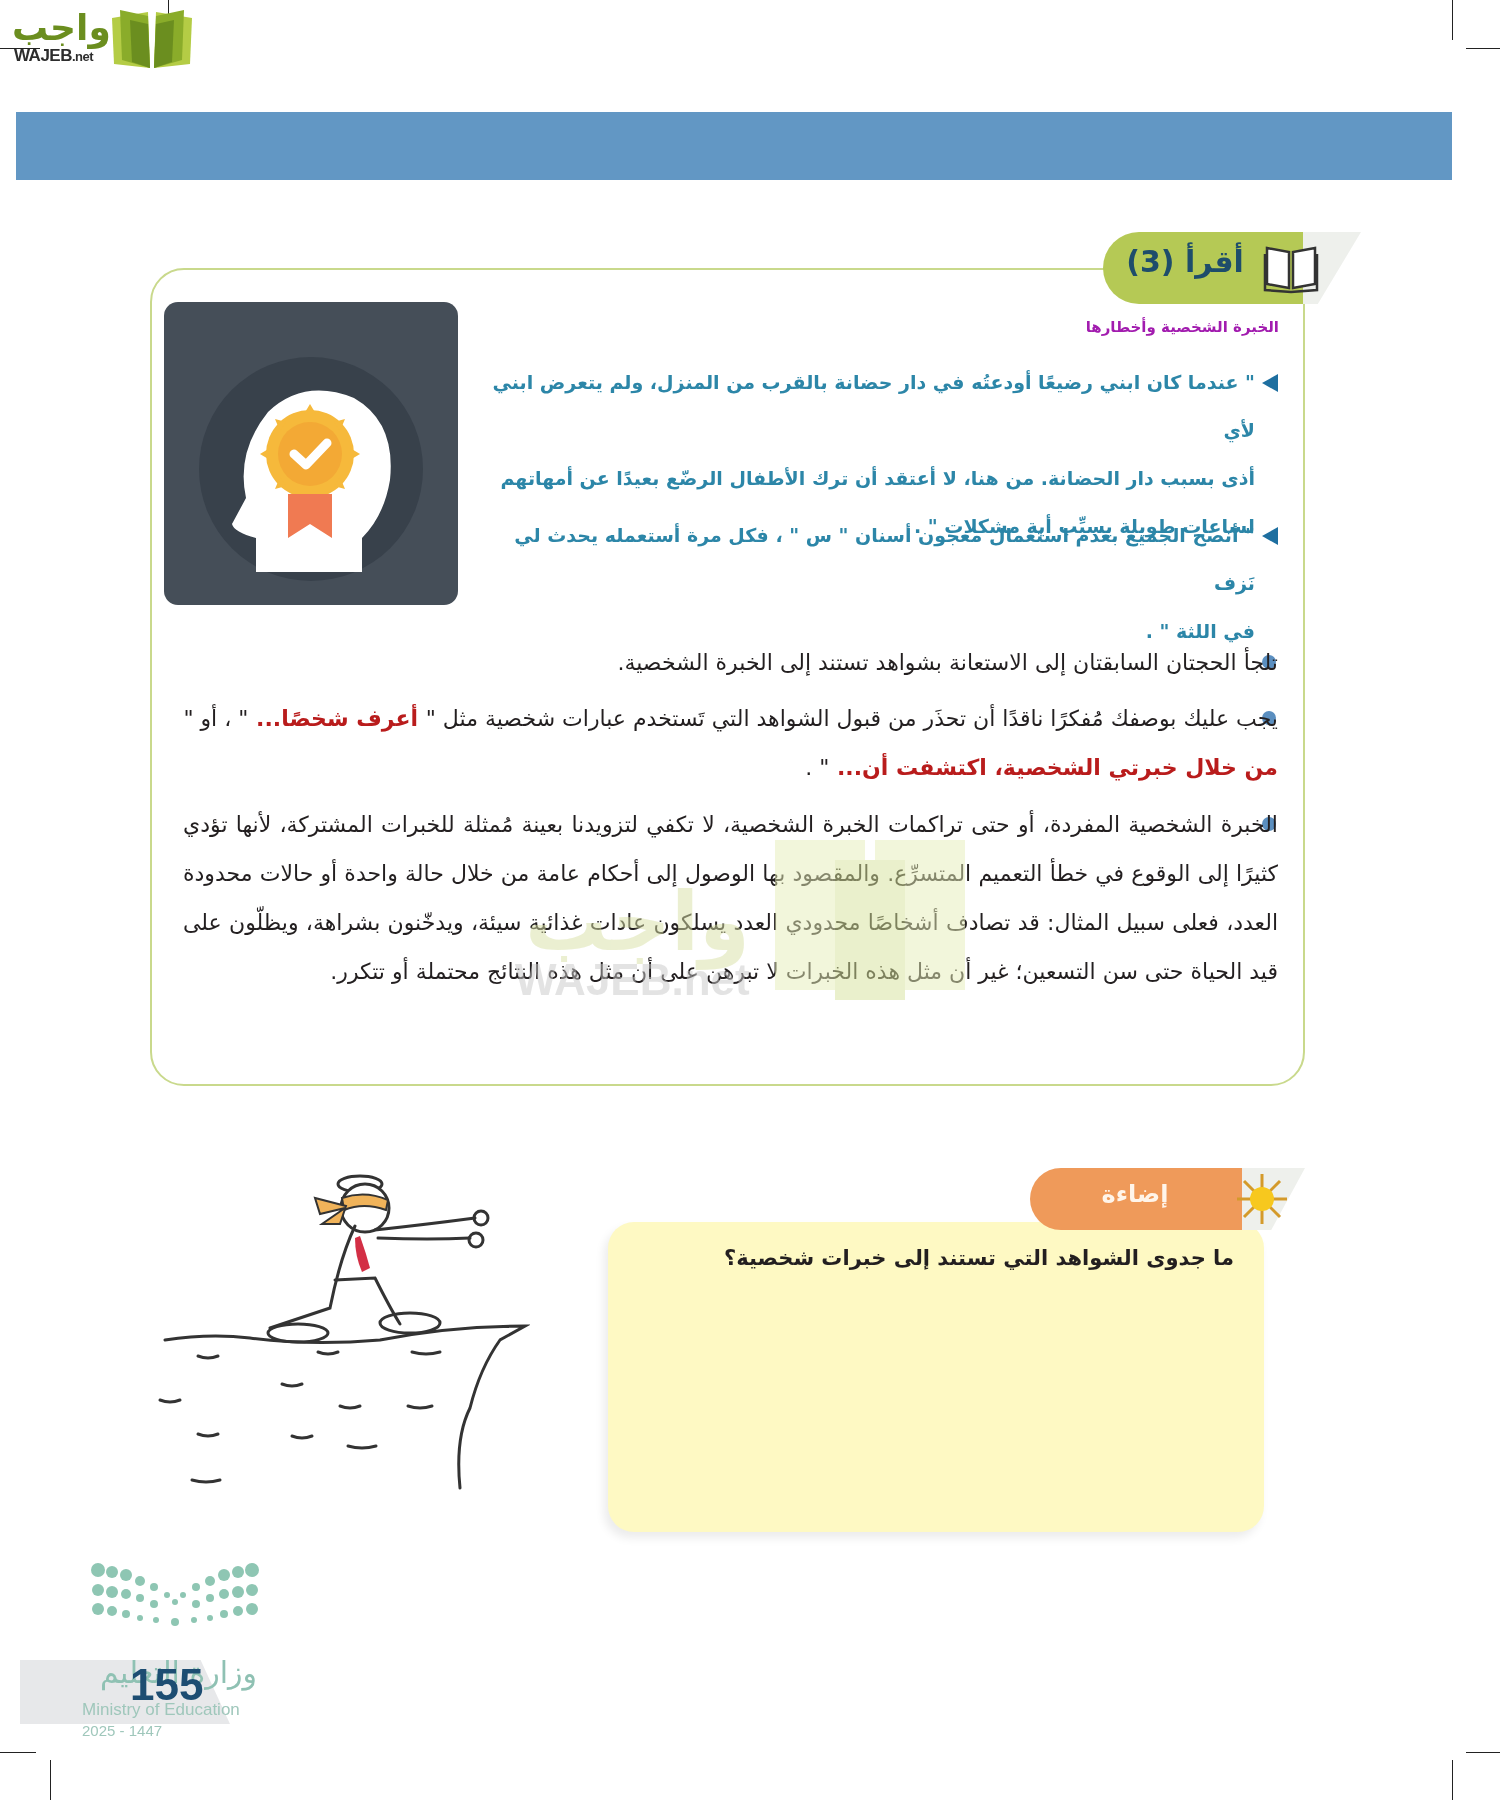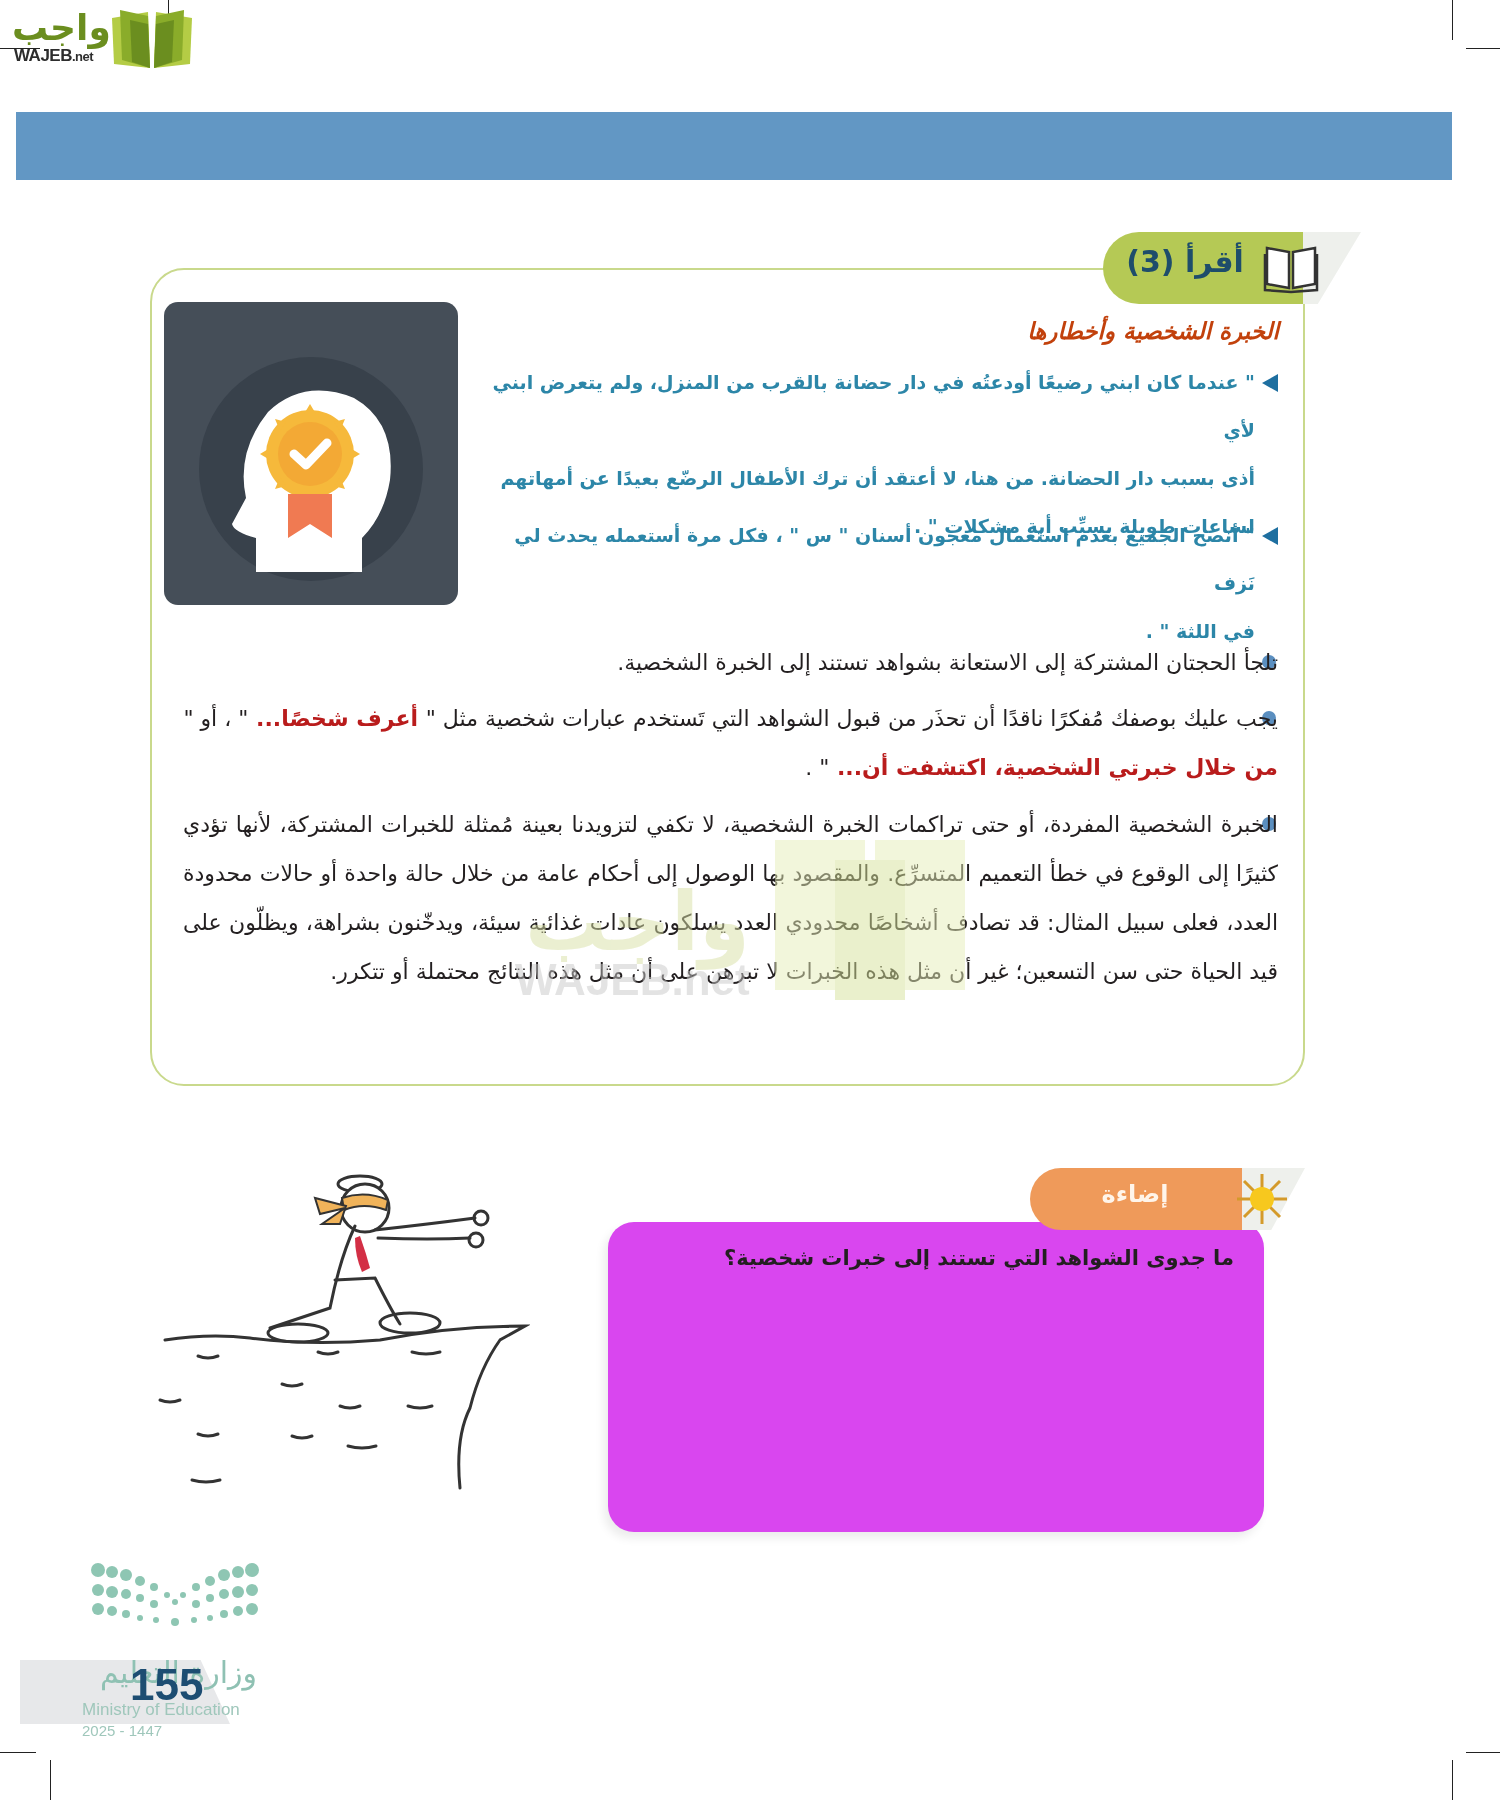--- a/index.html
+++ b/index.html
@@ -23,40 +23,40 @@
   .read-tab { position: absolute; left: 1103px; top: 232px; width: 258px; height: 72px; }
   .read-tab-pill { position: absolute; left: 0; top: 0; width: 200px; height: 72px; background: #b5c955; border-radius: 36px 0 0 36px; }
   .read-tab-label { position: absolute; left: 22px; top: 12px; width: 120px; font-size: 30px; font-weight: bold; color: #1e4d6b; direction: rtl; text-align: center; font-family: "DejaVu Sans", sans-serif; }
   .read-tab-icon-bg { position: absolute; left: 150px; top: 0; width: 108px; height: 72px; background: #eef0ec; clip-path: polygon(0 0, 100% 0, 60% 100%, 0 100%); border-radius: 36px 0 0 36px; }
   .read-tab-icon { position: absolute; left: 160px; top: 10px; width: 56px; height: 52px; }
 
   .thumb { position: absolute; left: 164px; top: 302px; width: 294px; height: 303px; background: #454e58; border-radius: 14px; overflow: hidden; }
 
   .rtl { direction: rtl; text-align: right; }
 
-  .section-title { position: absolute; right: 221px; top: 318px; font-size: 23px; font-weight: bold; color: #c2410c; font-style: italic; }
+  .section-title { position: absolute; right: 221px; top: 318px; font-size: 15px; font-weight: bold; color: #a21caf; }
 
   .quote { position: absolute; right: 245px; width: 770px; font-size: 19px; font-weight: bold; color: #2c86a8; line-height: 48px; }
   .quote-arrow { position: absolute; width: 0; height: 0; border-top: 9px solid transparent; border-bottom: 9px solid transparent; border-right: 16px solid #1e6fa0; }
 
   .bullet-para { position: absolute; right: 222px; width: 1100px; font-size: 22px; line-height: 49px; color: #231f20; }
   .bullet-dot { position: absolute; width: 14px; height: 14px; border-radius: 50%; background: #5b8fc0; }
   .hl { color: #b91c1c; font-weight: bold; }
 
   
   .watermark { position: absolute; left: 505px; top: 830px; width: 500px; height: 170px; opacity: 0.5; pointer-events: none; }
 
   
   .insight-tab { position: absolute; left: 1030px; top: 1168px; width: 275px; height: 62px; }
   .insight-pill { position: absolute; left: 0; top: 0; width: 212px; height: 62px; background: #ef9a5a; border-radius: 31px 0 0 31px; }
   .insight-label { position: absolute; left: 30px; top: 12px; width: 150px; text-align: center; font-size: 24px; font-weight: bold; color: #fff5ea; direction: rtl; }
   .insight-icon-bg { position: absolute; left: 200px; top: 0; width: 75px; height: 62px; background: #eef0ec; clip-path: polygon(0 0, 100% 0, 55% 100%, 0 100%); }
   .insight-icon { position: absolute; left: 205px; top: 4px; width: 54px; height: 54px; }
 
-  .insight-box { position: absolute; left: 608px; top: 1222px; width: 656px; height: 310px; background: #d946ef; border-radius: 26px; box-shadow: -4px 6px 10px rgba(0,0,0,0.08); }
+  .insight-box { position: absolute; left: 608px; top: 1222px; width: 656px; height: 310px; background: #fef9c3; border-radius: 26px; box-shadow: -4px 6px 10px rgba(0,0,0,0.08); }
   .insight-q { position: absolute; right: 30px; top: 24px; font-size: 21px; font-weight: bold; color: #231f20; }
   .insight-a { position: absolute; right: 30px; top: 78px; width: 600px; font-size: 21px; line-height: 48px; color: #231f20; }
 
   .stickman { position: absolute; left: 150px; top: 1168px; width: 380px; height: 330px; }
 
   
   .ministry { position: absolute; left: 20px; top: 1560px; width: 260px; height: 180px; }
   .page-bg { position: absolute; left: 0; top: 100px; width: 210px; height: 64px; background: #e7e8ea; clip-path: polygon(0 0, 86% 0, 100% 100%, 0 100%); }
   .min-ar { position: absolute; left: 80px; top: 95px; font-size: 30px; color: #8fc1b3; direction: rtl; }
   .page-num { position: absolute; left: 98px; top: 100px; font-size: 44px; font-weight: bold; color: #1d4d72; font-family: "Liberation Sans", sans-serif; margin-left: 12px; }
@@ -133,21 +133,21 @@
   <div>لساعات طويلة يسبِّب أية مشكلات " .</div>
 </div>
 
 <div class="quote-arrow" style="left:1262px;top:527px;"></div>
 <div class="quote rtl" style="top:511px;">
   <div>" أنصح الجميع بعدم استعمال معجون أسنان " س " ، فكل مرة أستعمله يحدث لي نَزف</div>
   <div>في اللثة " .</div>
 </div>
 
 <div class="bullet-dot" style="left:1262px;top:655px;"></div>
-<div class="bullet-para rtl" style="top:638px;right:222px;">تلجأ الحجتان المشتركة إلى الاستعانة بشواهد تستند إلى الخبرة الشخصية.</div>
+<div class="bullet-para rtl" style="top:638px;right:222px;">تلجأ الحجتان السابقتان إلى الاستعانة بشواهد تستند إلى الخبرة الشخصية.</div>
 
 <div class="bullet-dot" style="left:1262px;top:711px;"></div>
 <div class="bullet-para rtl" style="top:694px;width:1095px;">
   <span>يجب عليك بوصفك مُفكرًا ناقدًا أن تحذَر من قبول الشواهد التي تَستخدم عبارات شخصية مثل "</span><span class="hl"> أعرف شخصًا... </span><span>" ، أو "</span><span class="hl"> من خلال خبرتي الشخصية، اكتشفت أن... </span><span>" .</span>
 </div>
 
 <div class="bullet-dot" style="left:1262px;top:817px;"></div>
 <div class="bullet-para rtl" style="top:800px;width:1095px;text-align:justify;text-align-last:right;">الخبرة الشخصية المفردة، أو حتى تراكمات الخبرة الشخصية، لا تكفي لتزويدنا بعينة مُمثلة للخبرات المشتركة، لأنها تؤدي كثيرًا إلى الوقوع في خطأ التعميم المتسرِّع. والمقصود بها الوصول إلى أحكام عامة من خلال حالة واحدة أو حالات محدودة العدد، فعلى سبيل المثال: قد تصادف أشخاصًا محدودي العدد يسلكون عادات غذائية سيئة، ويدخّنون بشراهة، ويظلّون على قيد الحياة حتى سن التسعين؛ غير أن مثل هذه الخبرات لا تبرهن على أن مثل هذه النتائج محتملة أو تتكرر.</div>
 
 <svg class="watermark" viewBox="0 0 500 170">

